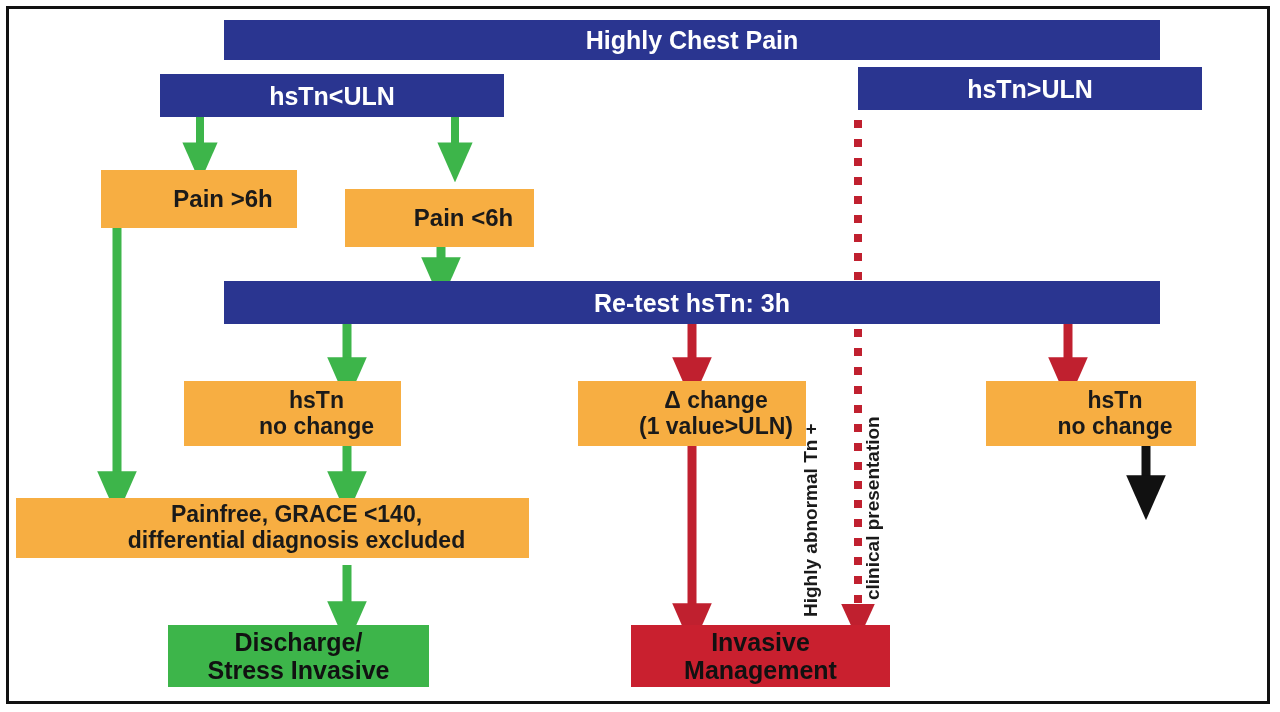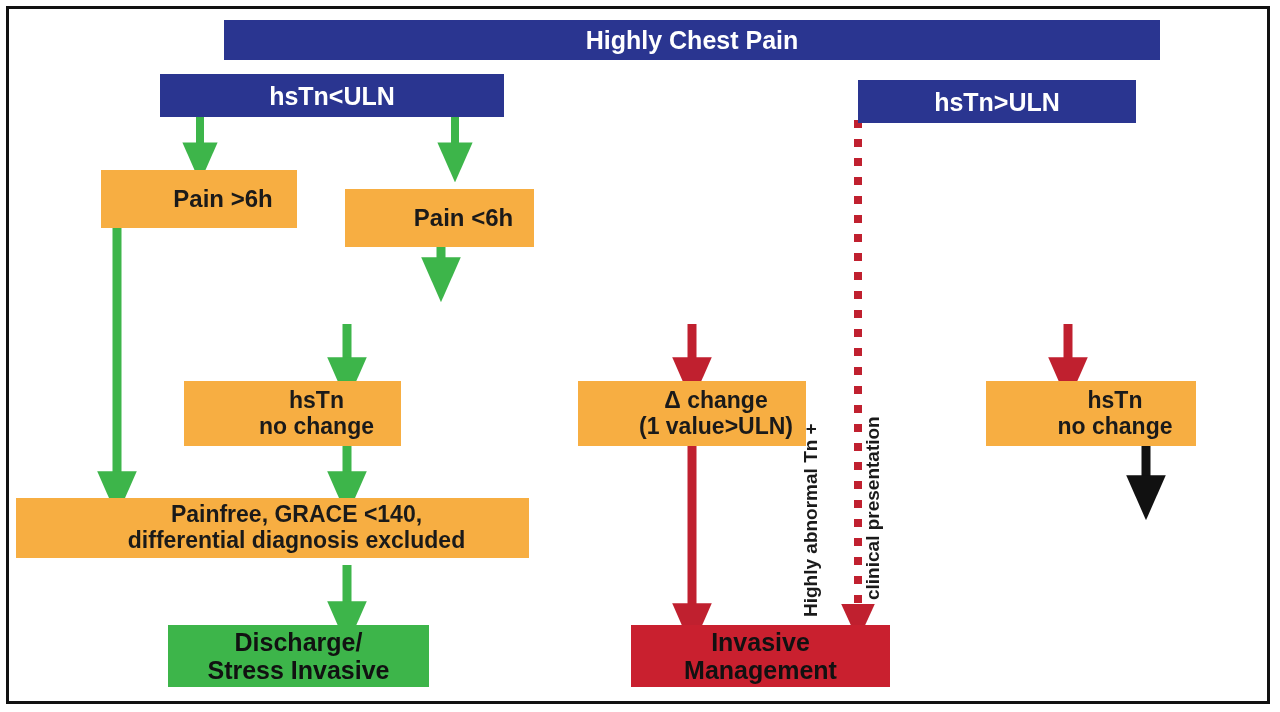--- a/index.html
+++ b/index.html
@@ -114,26 +114,27 @@
 
     <line x1="347" y1="565" x2="347" y2="621" stroke="#3DB54A" stroke-width="9" marker-end="url(#head-green)"></line>
 
     <line x1="858" y1="120" x2="858" y2="620" stroke="#C0202F" stroke-width="8" stroke-dasharray="8 11" marker-end="url(#head-red-dot)"></line>
   </svg>
 
   <div class="node blue" style="left:224px; top:20px; width:936px; height:40px; font-size:25px;">Highly Chest Pain</div>
 
   <div class="node blue" style="left:160px; top:74px; width:344px; height:43px; font-size:25px;">hsTn&lt;ULN</div>
 
-  <div class="node blue" style="left:858px; top:80px; width:278px; height:43px; font-size:25px;">hsTn&gt;ULN</div>
+  <div class="node blue" style="left:858px; top:67px; width:344px; height:43px; font-size:25px;">hsTn&gt;ULN</div>
 
   <div class="node orange" style="left:101px; top:170px; width:196px; height:58px; font-size:24px;">Pain &gt;6h</div>
 
   <div class="node orange" style="left:345px; top:170px; width:189px; height:58px; font-size:24px;margin-top:19px;">Pain &lt;6h</div>
 
+  <div class="node blue" style="left:224px; top:281px; width:936px; height:43px; font-size:25px;">Re-test hsTn: 3h</div>
 
   <div class="node orange" style="left:184px; top:381px; width:217px; height:65px; font-size:23px;">hsTn
 no change</div>
 
   <div class="node orange" style="left:578px; top:381px; width:228px; height:65px; font-size:23px;">Δ change
 (1 value&gt;ULN)</div>
 
   <div class="node orange" style="left:986px; top:381px; width:210px; height:65px; font-size:23px;">hsTn
 no change</div>
 

